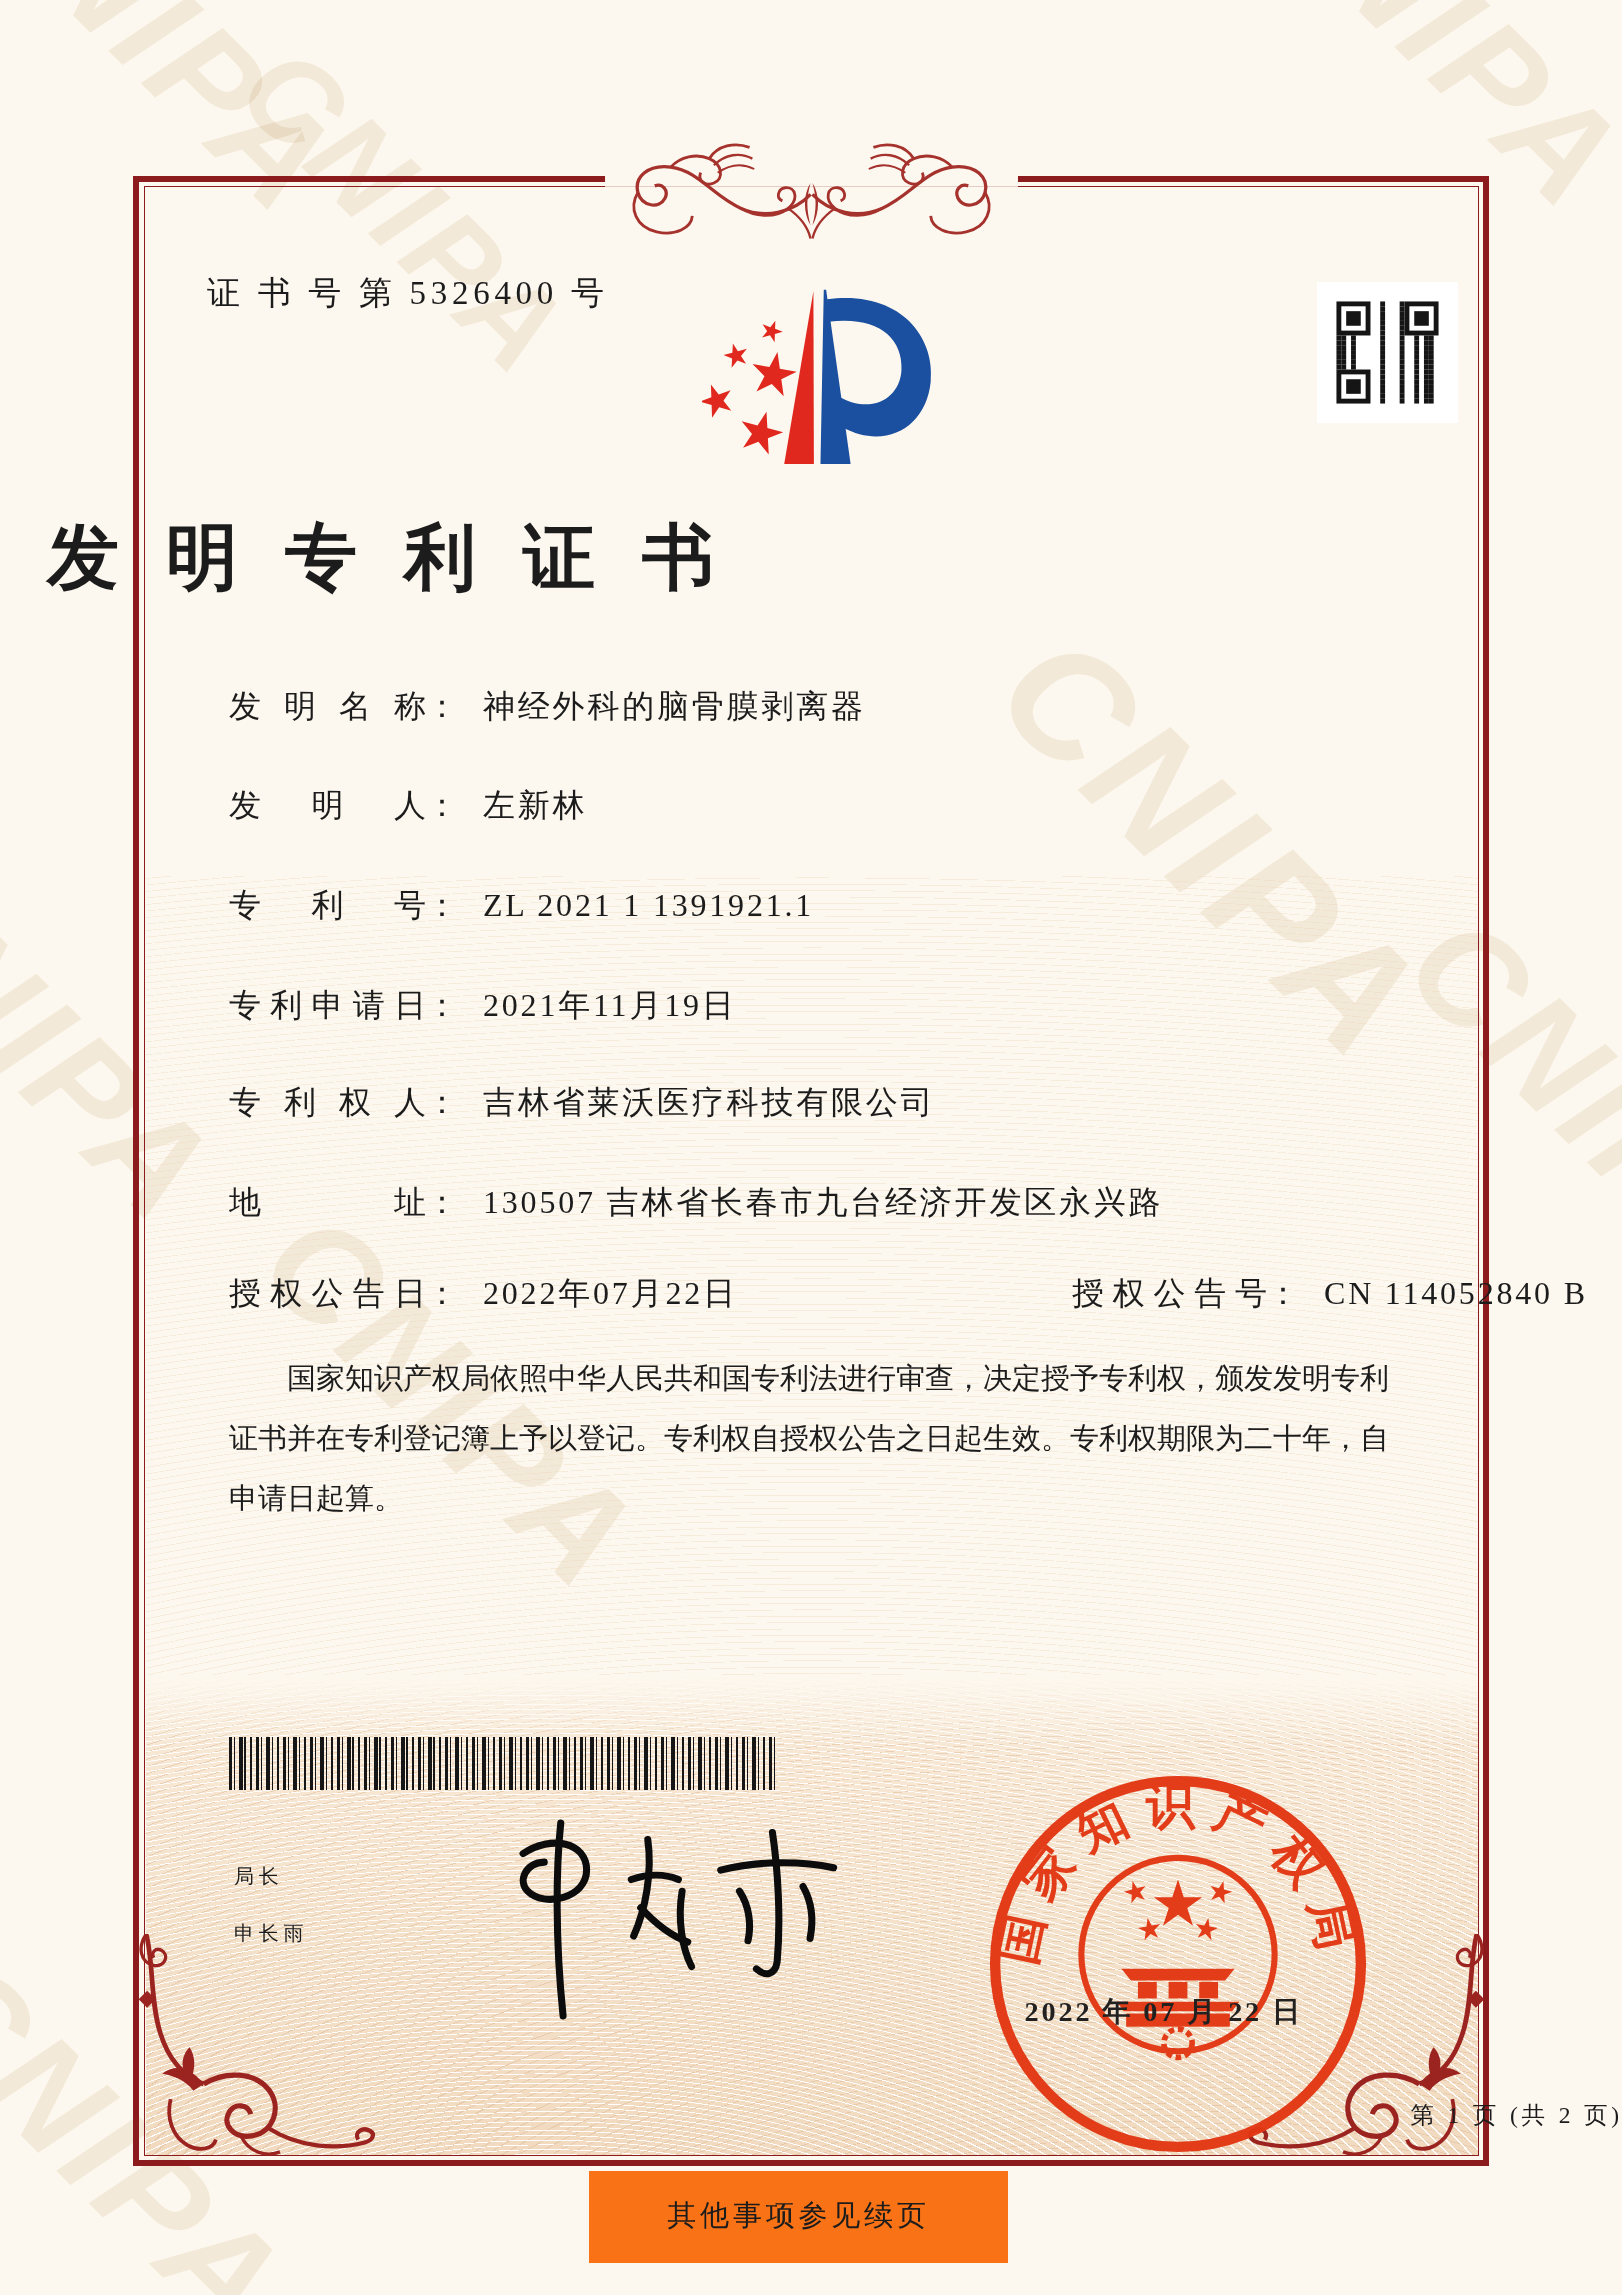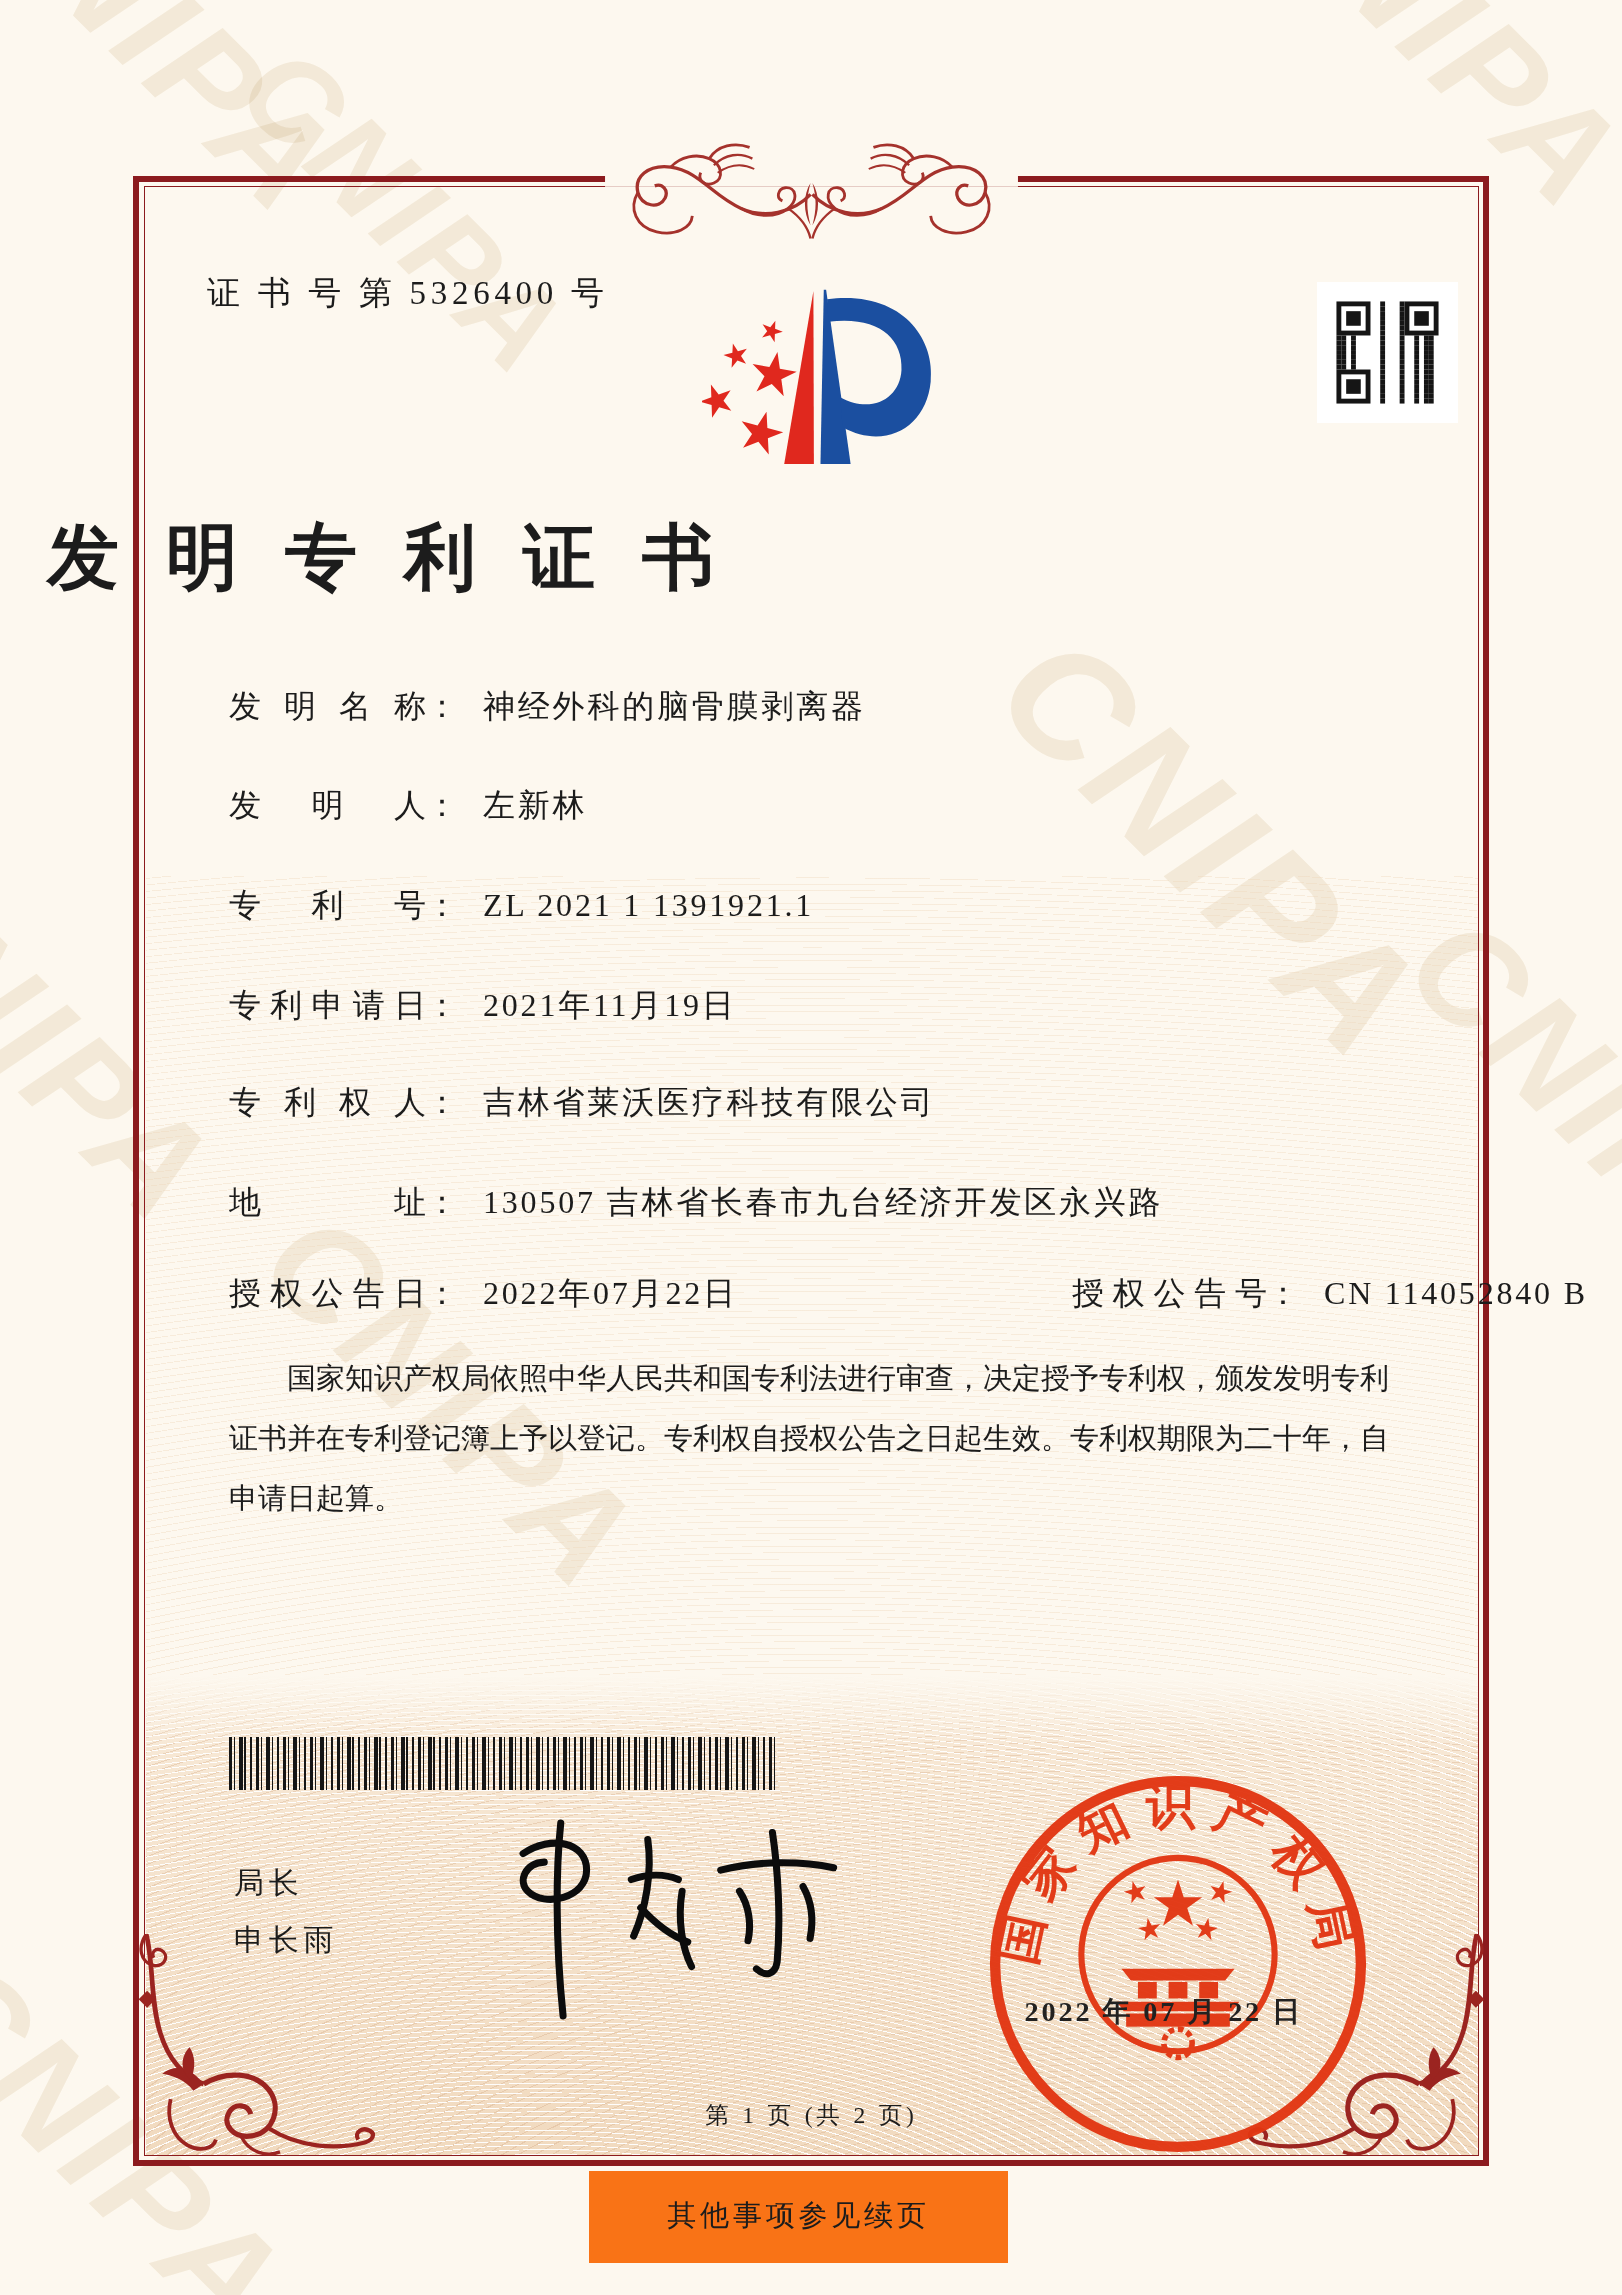--- a/index.html
+++ b/index.html
@@ -50,30 +50,30 @@
   .paras p{margin:0 0 1.9px 0;text-indent:2em;white-space:pre-line;text-align:justify;}
 
   
   .barcode{left:229px;top:1737px;width:546px;height:53px;z-index:6;
     background:repeating-linear-gradient(90deg,
       #161616 0 2.8px, transparent 2.8px 4.7px, #161616 4.7px 6.1px, transparent 6.1px 10px,
       #161616 10px 13.7px, transparent 13.7px 15.5px, #161616 15.5px 17px, transparent 17px 21px,
       #161616 21px 23px, transparent 23px 27px);}
 
   
-  .signer{left:234px;font-size:30px;letter-spacing:4.7px;z-index:6;white-space:nowrap;}
+  .signer{left:234px;font-size:20px;letter-spacing:4.7px;z-index:6;white-space:nowrap;}
   .sig-svg{left:490px;top:1816px;z-index:6;}
 
   
   .seal-svg{left:980px;top:1766px;z-index:7;opacity:.96;}
   .seal-arc{font-size:104px;font-weight:700;letter-spacing:32px;fill:#e23612;}
   .seal-date{font-size:60px;letter-spacing:6px;fill:#1a1a1a;font-weight:600;}
 
   
-  .page-info{left:0;right:0;top:2099px;text-align:center;font-size:23.6px;
+  .page-info{left:0;right:0;top:2099px;text-align:right;font-size:23.6px;
       letter-spacing:3.8px;z-index:6;}
   .note-box{left:589px;top:2171px;width:419px;height:92px;background:#f97316;
       z-index:6;text-align:center;}
   .note-box span{display:inline-block;margin-top:24.5px;font-size:29px;letter-spacing:3.8px;}
 
   
   .dragons{left:590px;top:138px;z-index:5;}
   .corner-l{left:133px;top:1934px;z-index:5;}
   .corner-r{left:1245px;top:1934px;z-index:5;transform:scaleX(-1);}
   .logo-svg{left:702px;top:271px;z-index:6;}

